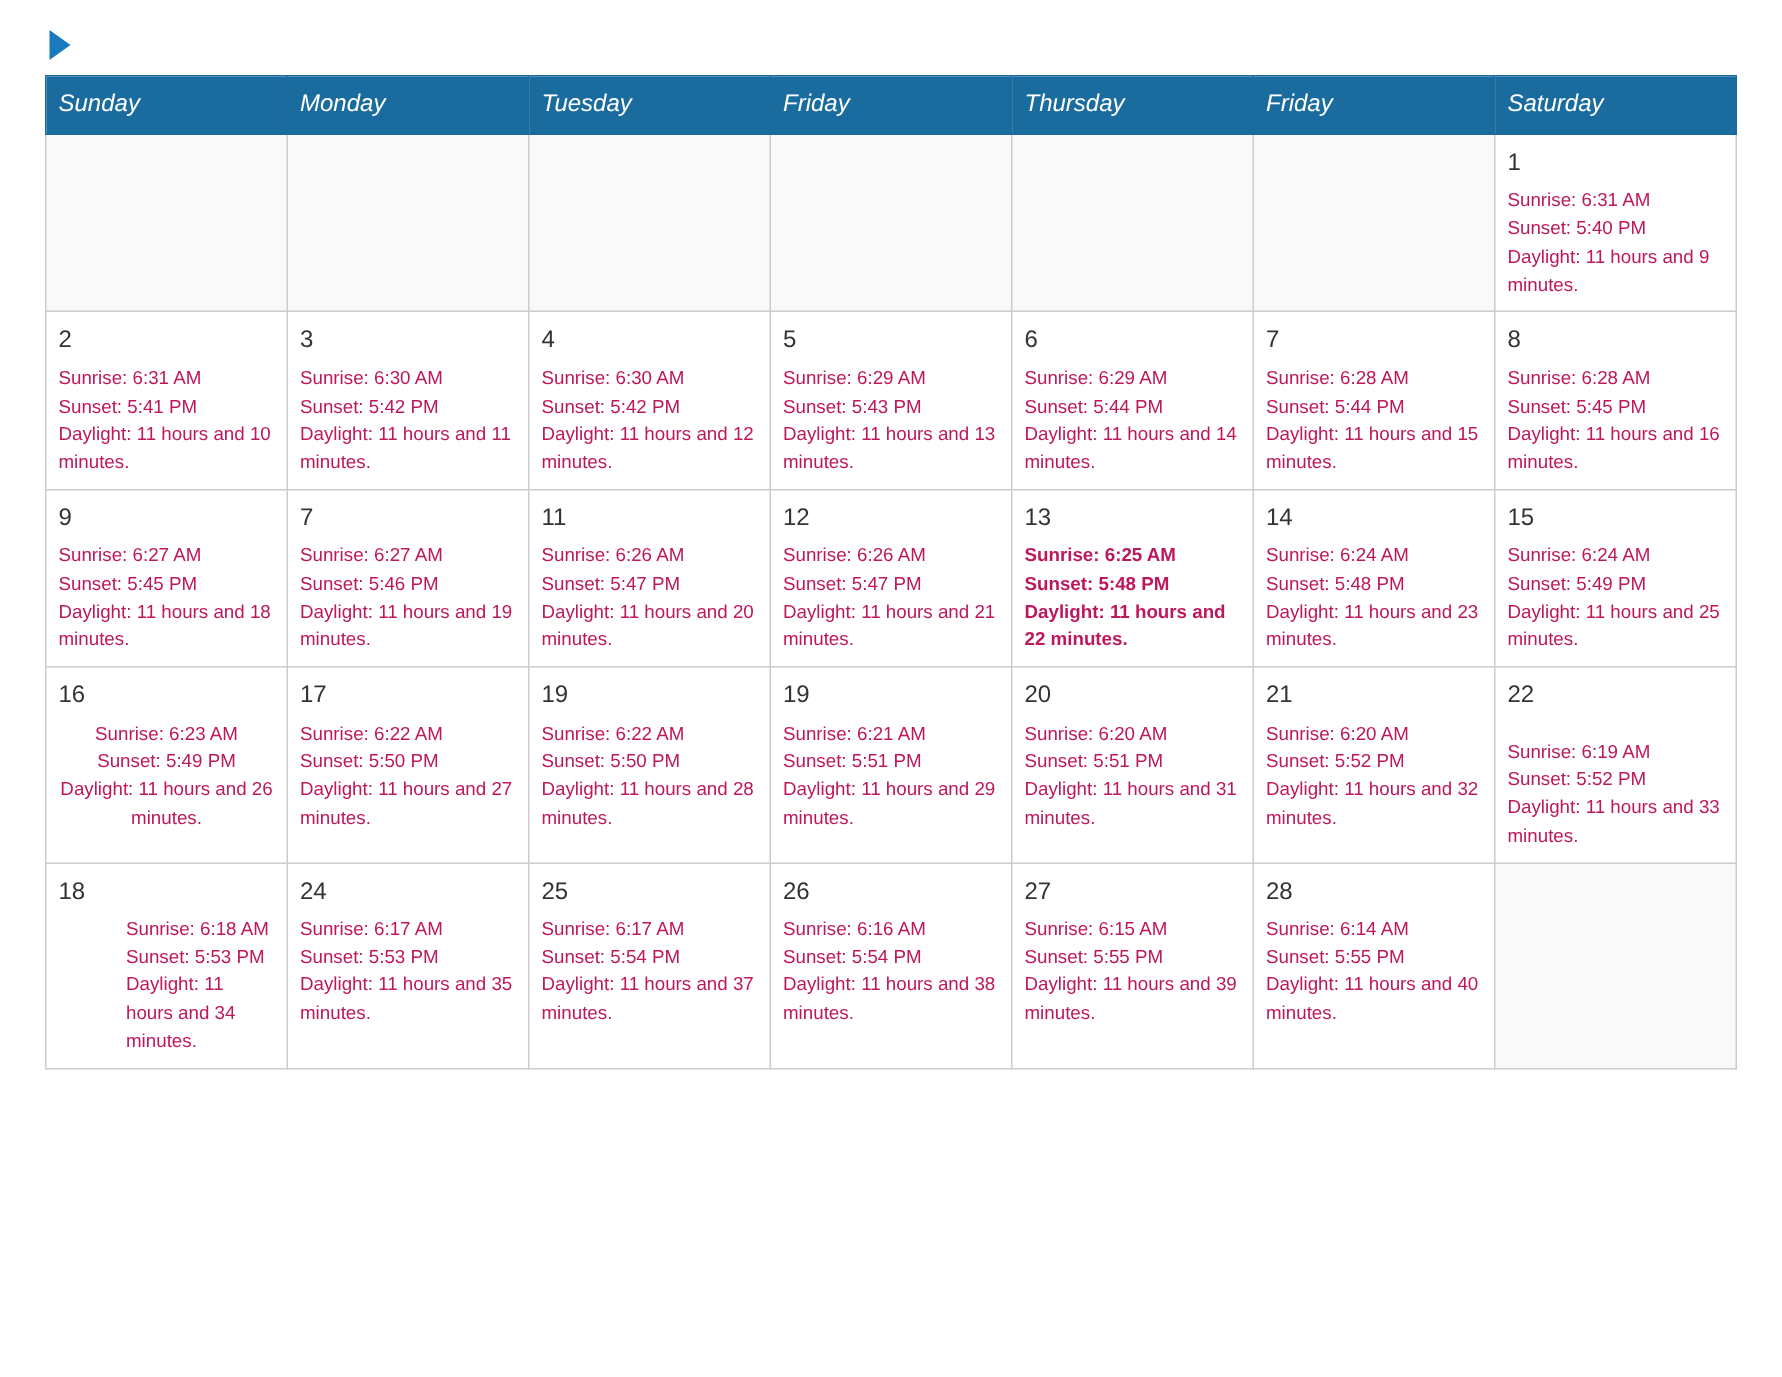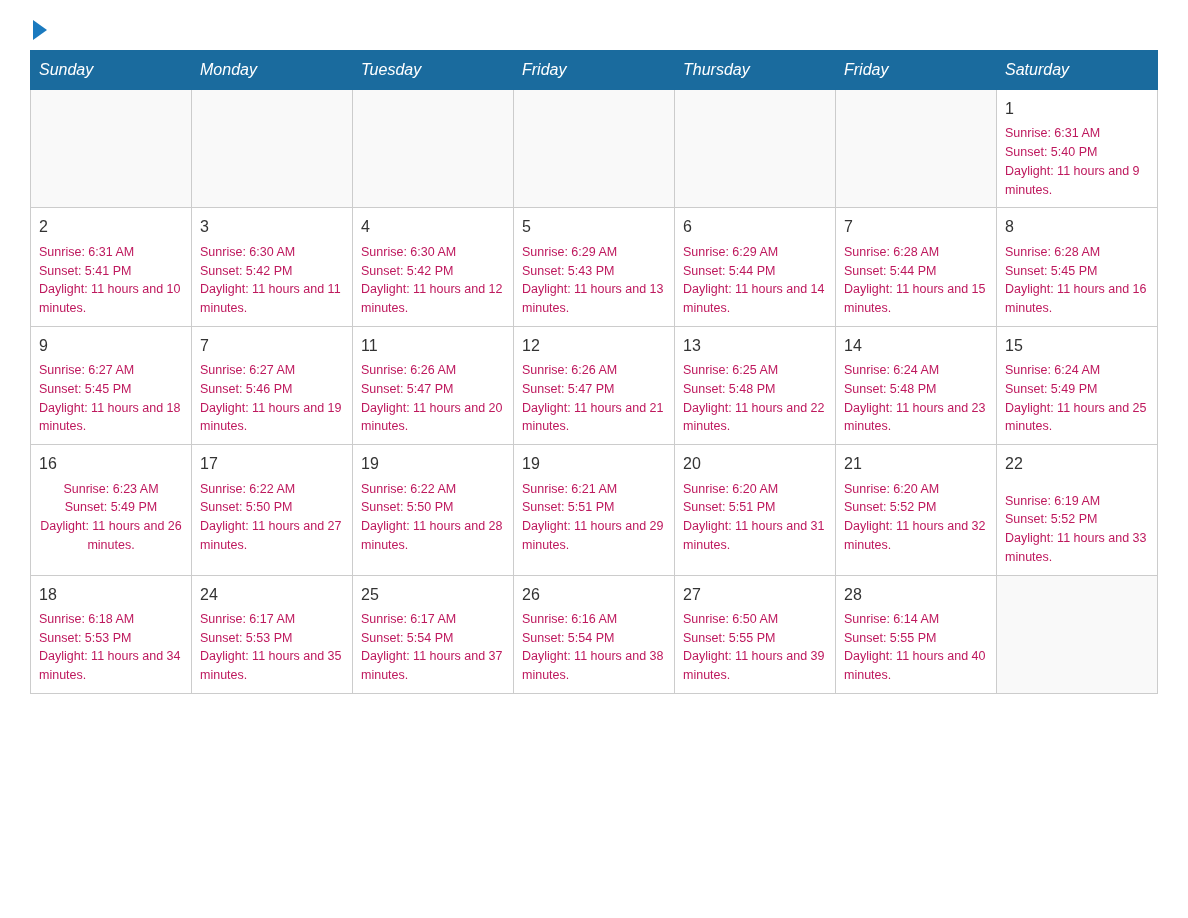--- a/index.html
+++ b/index.html
@@ -206,21 +206,21 @@
 Daylight: 11 hours and 20 minutes.</div>
         </td>
         <td>
           <div class="day-number">12</div>
           <div class="day-info" style="white-space: pre-line;">Sunrise: 6:26 AM
 Sunset: 5:47 PM
 Daylight: 11 hours and 21 minutes.</div>
         </td>
         <td>
           <div class="day-number">13</div>
-          <div class="day-info" style="white-space: pre-line;">Sunrise: 6:25 AM
+          <div class="day-info" style="white-space: pre-line; font-weight: bold;">Sunrise: 6:25 AM
 Sunset: 5:48 PM
 Daylight: 11 hours and 22 minutes.</div>
         </td>
         <td>
           <div class="day-number">14</div>
           <div class="day-info" style="white-space: pre-line;">Sunrise: 6:24 AM
 Sunset: 5:48 PM
 Daylight: 11 hours and 23 minutes.</div>
         </td>
         <td>
@@ -270,21 +270,21 @@
         <td>
           <div class="day-number">22</div>
           <div class="day-info" style="white-space: pre-line; margin-top: 16px;">Sunrise: 6:19 AM
 Sunset: 5:52 PM
 Daylight: 11 hours and 33 minutes.</div>
         </td>
       </tr>
       <tr>
         <td>
           <div class="day-number">18</div>
-          <div class="day-info" style="white-space: pre-line;">Sunrise: 6:18 AM
+          <div class="day-info" style="white-space: pre-line; margin-left: 45px;">Sunrise: 6:18 AM
 Sunset: 5:53 PM
 Daylight: 11 hours and 34 minutes.</div>
         </td>
         <td>
           <div class="day-number">24</div>
           <div class="day-info" style="white-space: pre-line;">Sunrise: 6:17 AM
 Sunset: 5:53 PM
 Daylight: 11 hours and 35 minutes.</div>
         </td>
         <td>
@@ -294,21 +294,21 @@
 Daylight: 11 hours and 37 minutes.</div>
         </td>
         <td>
           <div class="day-number">26</div>
           <div class="day-info" style="white-space: pre-line;">Sunrise: 6:16 AM
 Sunset: 5:54 PM
 Daylight: 11 hours and 38 minutes.</div>
         </td>
         <td>
           <div class="day-number">27</div>
-          <div class="day-info" style="white-space: pre-line;">Sunrise: 6:50 AM
+          <div class="day-info" style="white-space: pre-line;">Sunrise: 6:15 AM
 Sunset: 5:55 PM
 Daylight: 11 hours and 39 minutes.</div>
         </td>
         <td>
           <div class="day-number">28</div>
           <div class="day-info" style="white-space: pre-line;">Sunrise: 6:14 AM
 Sunset: 5:55 PM
 Daylight: 11 hours and 40 minutes.</div>
         </td>
         <td class="empty"></td>

